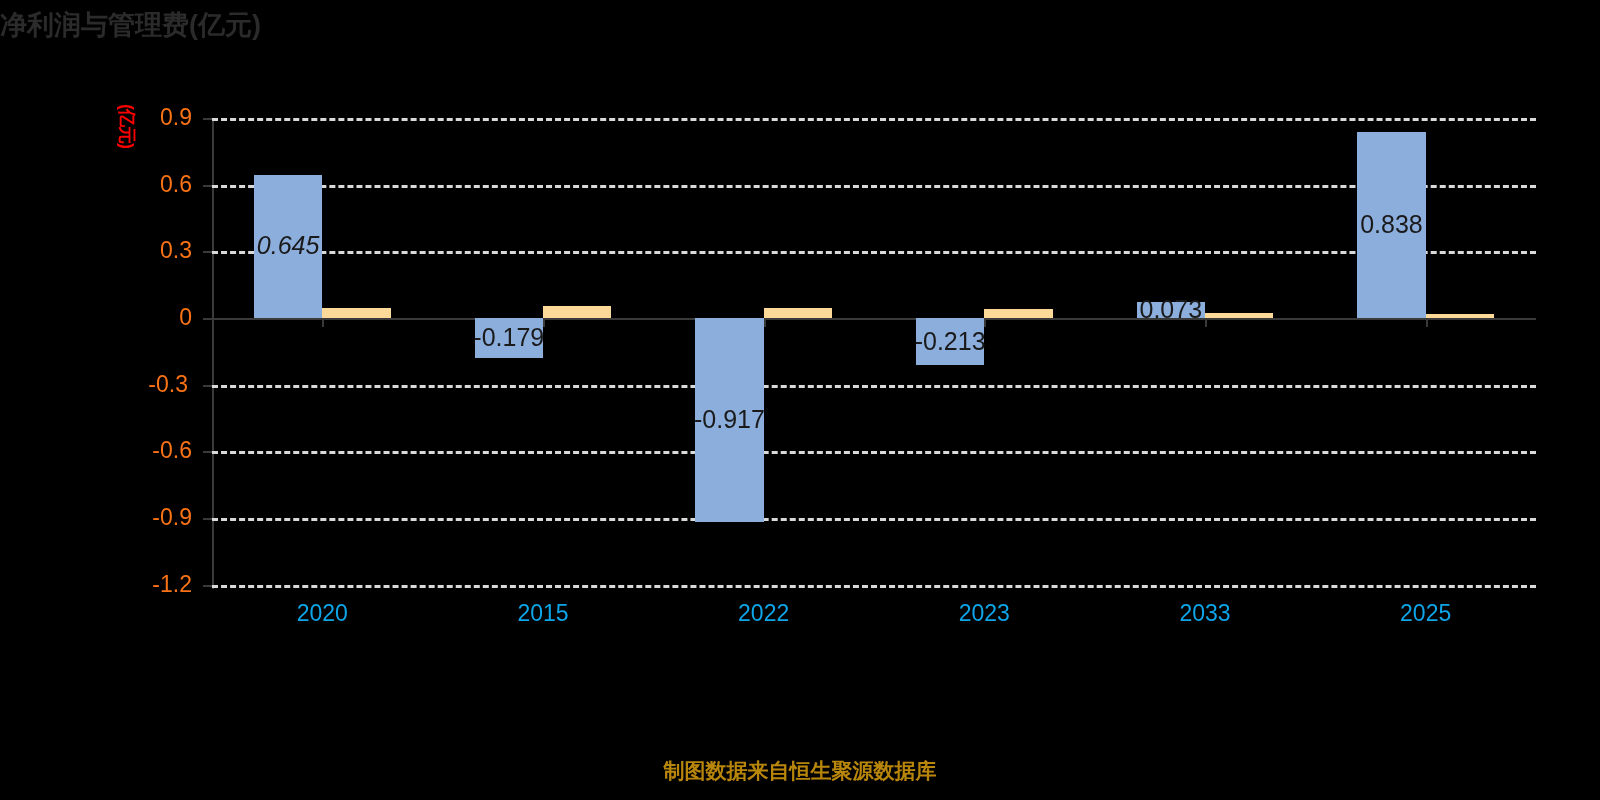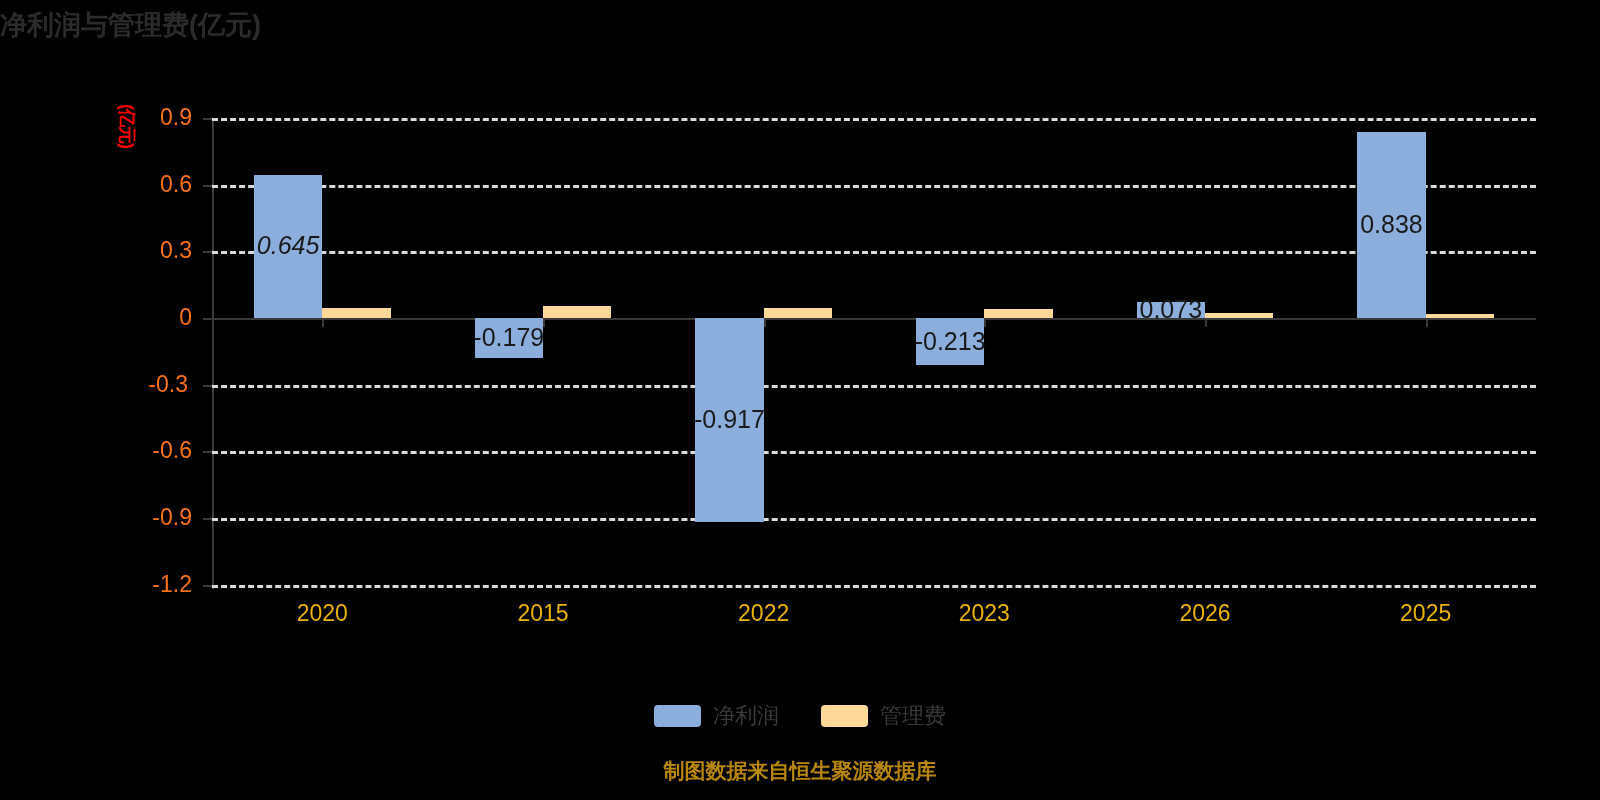--- a/index.html
+++ b/index.html
@@ -60,21 +60,21 @@
     position:absolute;
     font-size:25px; color:#1a1a1a;
     text-align:center; white-space:nowrap;
     line-height:25px;
   }
 
   
   .xtick-label {
     position:absolute; top:600px;
     width:160px; text-align:center;
-    font-size:23px; color:#eab308; line-height:26px;
+    font-size:23px; color:#0ea5e9; line-height:26px;
   }
 
   
   .legend {
     position:absolute; top:705px; left:0; width:1600px;
     display:flex; justify-content:center; align-items:center;
     gap:42px;
   }
   .legend-item { display:flex; align-items:center; gap:12px; }
   .legend-swatch { width:47px; height:22px; border-radius:4px; }
@@ -151,32 +151,22 @@
 
   <div id="xtick-layer">
       <div class="xtick-label" style="left: 242.333px;">2020</div>
       <div style="position: absolute; left: 322.333px; top: 318px; width: 0px; height: 9px; border-left: 2px solid rgb(58, 58, 58);"></div>
       <div class="xtick-label" style="left: 463px;">2015</div>
       <div style="position: absolute; left: 543px; top: 318px; width: 0px; height: 9px; border-left: 2px solid rgb(58, 58, 58);"></div>
       <div class="xtick-label" style="left: 683.667px;">2022</div>
       <div style="position: absolute; left: 763.667px; top: 318px; width: 0px; height: 9px; border-left: 2px solid rgb(58, 58, 58);"></div>
       <div class="xtick-label" style="left: 904.333px;">2023</div>
       <div style="position: absolute; left: 984.333px; top: 318px; width: 0px; height: 9px; border-left: 2px solid rgb(58, 58, 58);"></div>
-      <div class="xtick-label" style="left: 1125px;">2026</div>
+      <div class="xtick-label" style="left: 1125px;">2033</div>
       <div style="position: absolute; left: 1205px; top: 318px; width: 0px; height: 9px; border-left: 2px solid rgb(58, 58, 58);"></div>
       <div class="xtick-label" style="left: 1345.67px;">2025</div>
       <div style="position: absolute; left: 1425.67px; top: 318px; width: 0px; height: 9px; border-left: 2px solid rgb(58, 58, 58);"></div>
     </div>
 
-  <div class="legend" id="legend-layer">
-      <div class="legend-item">
-        <span class="legend-swatch" style="background: rgb(140, 174, 221);"></span>
-        <span class="legend-text">净利润</span>
-      </div>
-      <div class="legend-item">
-        <span class="legend-swatch" style="background: rgb(252, 216, 153);"></span>
-        <span class="legend-text">管理费</span>
-      </div>
-    </div>
 
   <div class="footer-note">制图数据来自恒生聚源数据库</div>
 
 </div>
 
 </body></html>

